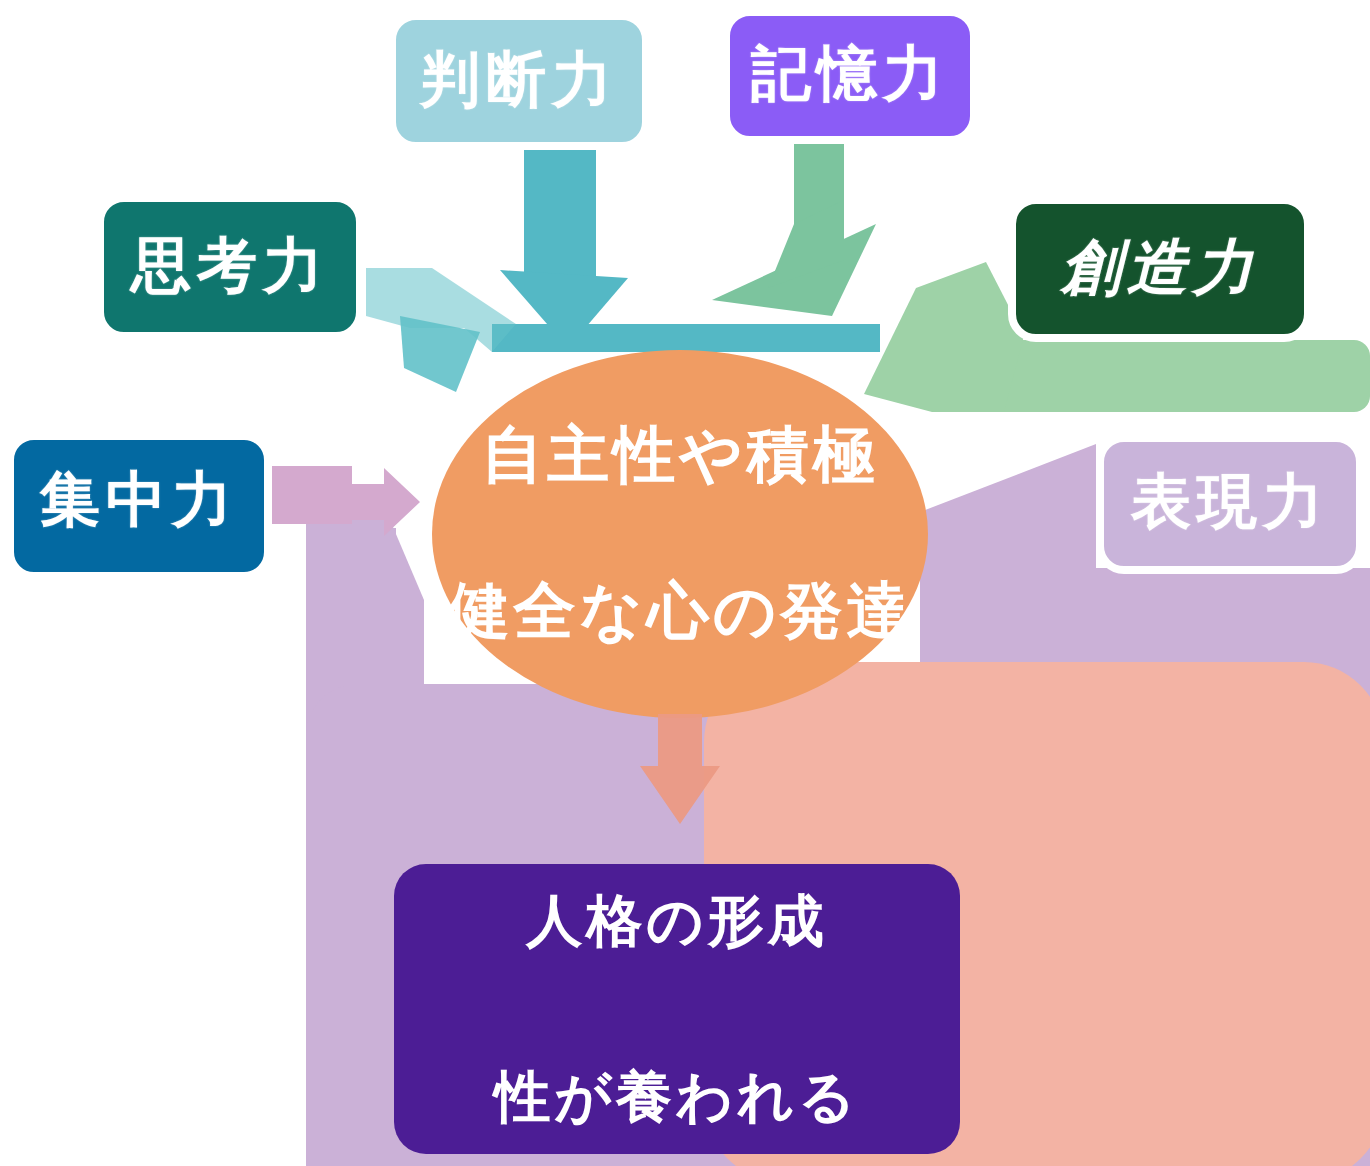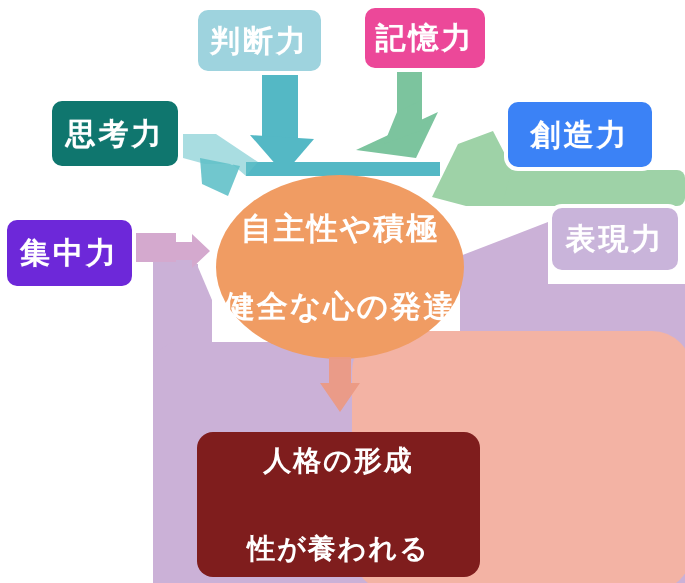--- a/index.html
+++ b/index.html
@@ -26,21 +26,21 @@
     border-radius:16px;display:flex;flex-direction:column;align-items:center;
     justify-content:center;color:#fff;font-weight:bold;font-size:28px;
     letter-spacing:2px;line-height:44px;text-align:center;
   }
   .nd{position:absolute;}
   #node-handan {left:194px;top:6px;  width:131px;height:69px;}
   #node-kioku  {left:361px;top:4px;  width:128px;height:68px;}
   #node-shikou {left:48px; top:97px; width:134px;height:73px;}
   #node-souzou {left:504px;top:98px; width:152px;height:73px;}
   #node-shuchuu{left:3px;  top:216px;width:133px;height:74px;}
-  #node-hyougen{left:548px;top:204px;width:134px;height:70px;}
+  #node-hyougen{left:548px;top:217px;width:134px;height:70px;}
 </style>
 </head>
 <body>
 
 <div id="stage">
 
   <svg id="blobs" width="685" height="583" viewBox="0 0 685 583">
 
     <g>
       <rect x="153" y="264" width="45" height="320" fill="#cbb1d7"></rect>
@@ -79,37 +79,37 @@
 
   <div id="center-ellipse" style="background: rgb(240, 156, 99);">
     <span>自主性や積極</span>
     <span>健全な心の発達</span>
   </div>
 
   <svg id="arrow-down" width="685" height="583" viewBox="0 0 685 583" style="pointer-events:none">
     <polygon points="329,357 351,357 351,383 360,383 340,412 320,383 329,383" opacity="0.95" fill="#eb9a84"></polygon>
   </svg>
 
-  <div id="outcome-box" style="background: #7f1d1d; gap: 44px;">
+  <div id="outcome-box" style="background: #4c1d95; gap: 44px;">
     <span>人格の形成</span>
     <span>性が養われる</span>
   </div>
 
   <div class="node nd" id="node-handan" style="background: rgb(158, 211, 222);">
     <span>判断力</span>
   </div>
-  <div class="node nd" id="node-kioku" style="background: #ec4899; text-align: right;">
+  <div class="node nd" id="node-kioku" style="background: #8b5cf6; text-align: right;">
     <span>記憶力</span>
   </div>
   <div class="node nd" id="node-shikou" style="background: #0f766e;">
     <span>思考力</span>
   </div>
-  <div class="node nd" id="node-souzou" style="background: #3b82f6;">
+  <div class="node nd" id="node-souzou" style="background: #14532d; font-style: italic;">
     <span>創造力</span>
   </div>
-  <div class="node nd" id="node-shuchuu" style="background: #6d28d9;">
+  <div class="node nd" id="node-shuchuu" style="background: #0369a1; font-family: Liberation Mono, monospace;">
     <span>集中力</span>
   </div>
   <div class="node nd" id="node-hyougen" style="background: rgb(201, 180, 218);">
     <span>表現力</span>
   </div>
 
 </div>
 
 </body></html>

